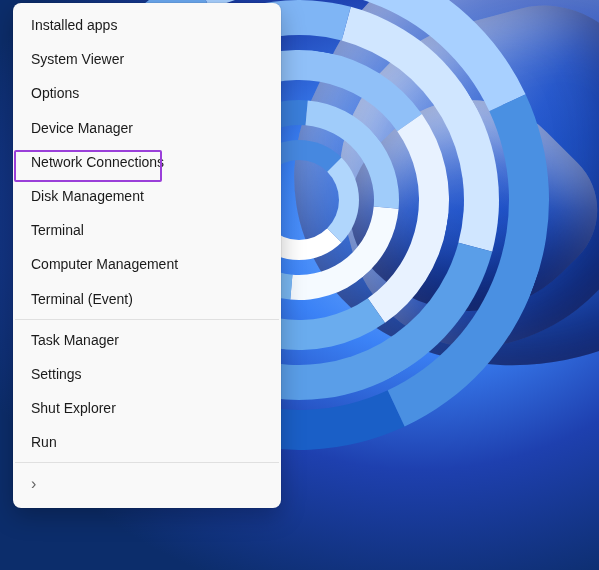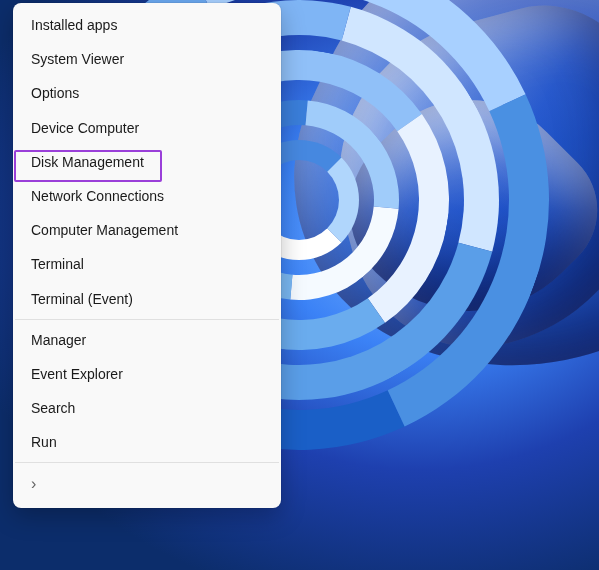--- a/index.html
+++ b/index.html
@@ -116,46 +116,46 @@
 <div class="menu-item">
       <span>Installed apps</span>
     </div>
     <div class="menu-item">
       <span>System Viewer</span>
     </div>
     <div class="menu-item">
       <span>Options</span>
     </div>
     <div class="menu-item">
-      <span>Device Computer</span>
+      <span>Device Manager</span>
+    </div>
+    <div class="menu-item">
+      <span>Network Connections</span>
     </div>
     <div class="menu-item">
       <span>Disk Management</span>
     </div>
     <div class="menu-item">
-      <span>Network Connections</span>
+      <span>Terminal</span>
     </div>
     <div class="menu-item">
       <span>Computer Management</span>
-    </div>
-    <div class="menu-item">
-      <span>Terminal</span>
     </div>
     <div class="menu-item">
       <span>Terminal (Event)</span>
     </div>
     <div class="menu-divider"></div>
     <div class="menu-item">
-      <span>Manager</span>
+      <span>Task Manager</span>
     </div>
     <div class="menu-item">
-      <span>Event Explorer</span>
+      <span>Settings</span>
     </div>
     <div class="menu-item">
-      <span>Search</span>
+      <span>Shut Explorer</span>
     </div>
     <div class="menu-item">
       <span>Run</span>
     </div>
     <div class="menu-divider"></div>
     <div class="menu-item">
       <span class="chevron" style="font-size: 16px;">›</span>
     </div>
   </div>
 

